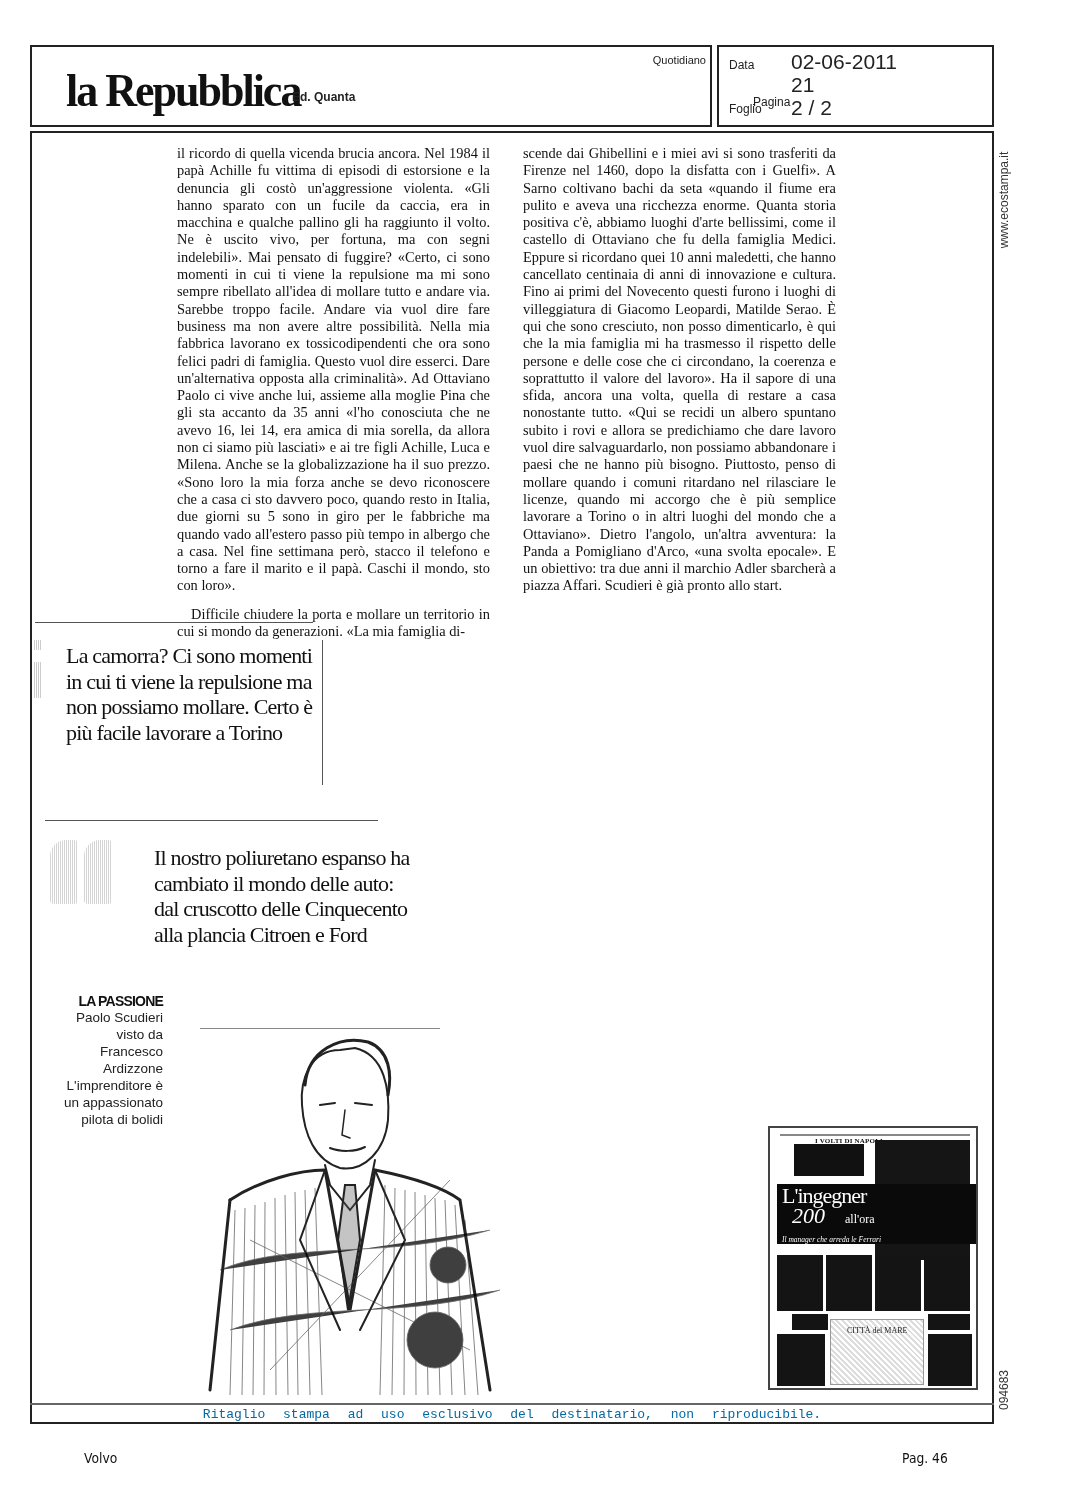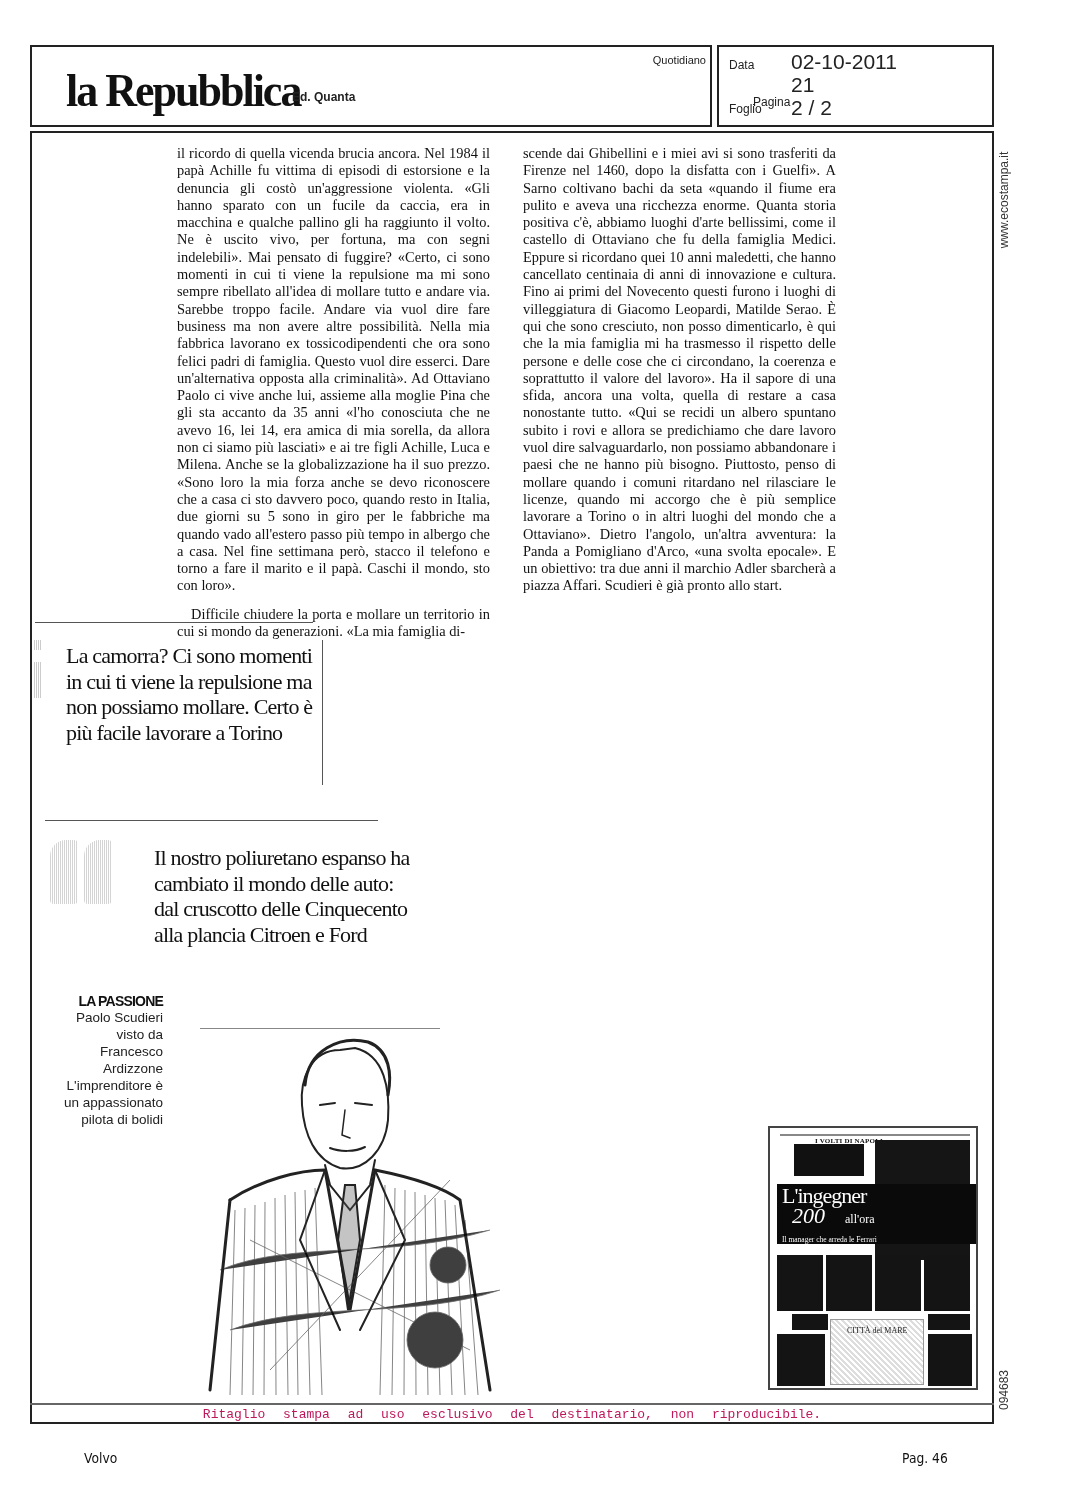--- a/index.html
+++ b/index.html
@@ -16,21 +16,21 @@
   .meta-row { position: absolute; left: 10px; font-family: "Liberation Sans", sans-serif; color: #222; }
   .meta-label { position: absolute; left: 0; font-size: 12px; width: 60px; }
   .meta-value { position: absolute; left: 62px; font-size: 21px; white-space: nowrap; }
   .r1 { top: 3px; } .r1 .meta-label { top: 8px; }
   .r2 { top: 26px; } .r2 .meta-label { top: 22px; margin-left: 24px; }
   .r3 { top: 49px; } .r3 .meta-label { top: 6px; }
 
   
   .body-frame { position: absolute; left: 30px; top: 131px; width: 964px; height: 1293px; border: 2px solid #222; }
   .footer-rule { position: absolute; left: 30px; top: 1403px; width: 964px; height: 2px; background: #666; }
-  .disclaimer { position: absolute; left: 30px; top: 1405px; width: 964px; height: 28px; text-align: center; font-family: "Liberation Mono", monospace; font-size: 13px; color: #be185d; word-spacing: 10px; line-height: 19px; }
+  .disclaimer { position: absolute; left: 30px; top: 1405px; width: 964px; height: 28px; text-align: center; font-family: "Liberation Mono", monospace; font-size: 13px; color: #0369a1; word-spacing: 10px; line-height: 19px; }
 
   .side-url { position: absolute; left: 992px; top: 145px; width: 24px; height: 110px; }
   .side-url span, .side-code span { position: absolute; left: 50%; top: 50%; transform: translate(-50%,-50%) rotate(-90deg); font-family: "Liberation Sans", sans-serif; font-size: 12px; color: #333; white-space: nowrap; }
   .side-code { position: absolute; left: 992px; top: 1360px; width: 24px; height: 60px; }
 
   
   .col { position: absolute; top: 134px; width: 335px; font-size: 14.4px; line-height: 17.3px; text-align: justify; color: #111; }
   .col1 { left: 166px; }
   .col2 { left: 512px; }
   .col p { margin: 11px; }
@@ -62,42 +62,42 @@
 
   
   .thumb { position: absolute; left: 768px; top: 1126px; width: 210px; height: 264px; border: 2px solid #444; background: #fff; overflow: hidden; }
   .thumb .t-top { position: absolute; left: 10px; top: 6px; width: 190px; height: 2px; background: #888; }
   .thumb .t-head { position: absolute; left: 45px; top: 9px; font-size: 7px; font-weight: bold; color: #111; letter-spacing: 0.2px; }
   .thumb .t-box1 { position: absolute; left: 24px; top: 16px; width: 70px; height: 32px; background: #111; }
   .thumb .t-hero { position: absolute; left: 7px; top: 56px; width: 200px; height: 60px; background: #0a0a0a; }
   .thumb .t-hero-right { position: absolute; left: 105px; top: 12px; width: 95px; height: 120px; background: #151515; }
   .thumb .t-title { position: absolute; left: 12px; top: 57px; color: #fff; font-size: 22px; line-height: 22px; letter-spacing: -1px; }
   .thumb .t-title2 { position: absolute; left: 22px; top: 77px; color: #fff; font-size: 22px; font-style: italic; line-height: 22px; }
-  .thumb .t-sub { position: absolute; left: 12px; top: 107px; color: #fff; font-size: 7.5px; }
+  .thumb .t-sub { position: absolute; left: 12px; top: 107px; color: #fff; font-size: 7.5px; font-style: italic; }
   .thumb .t-col { position: absolute; top: 127px; width: 46px; height: 56px; background: #141414; }
   .thumb .t-low { position: absolute; background: #141414; }
   .thumb .t-center { position: absolute; left: 60px; top: 191px; width: 94px; height: 66px; background: repeating-linear-gradient(45deg,#ddd 0 2px,#fff 2px 4px); border: 1px solid #999; }
   .thumb .t-center span { position: absolute; left: 16px; top: 6px; font-size: 8px; color: #222; }
 
   
   .pg-left { position: absolute; left: 84px; top: 1450px; font-family: "DejaVu Sans", sans-serif; font-size: 14px; color: #111; transform: scaleX(0.88); transform-origin: left; }
   .pg-right { position: absolute; left: 902px; top: 1450px; font-family: "DejaVu Sans", sans-serif; font-size: 14px; color: #111; transform: scaleX(0.88); transform-origin: left; }
 </style>
 </head>
 <body>
 
 <div class="hdr-main">
   <div class="logo">la Repubblica</div>
   <div class="edition">Ed. Quanta</div>
   <div class="tipo">Quotidiano</div>
 </div>
 <div class="hdr-meta">
   <div class="meta-row r1">
     <span class="meta-label">Data</span>
-    <span class="meta-value">02-10-2011</span>
+    <span class="meta-value">02-06-2011</span>
   </div>
   <div class="meta-row r2">
     <span class="meta-label">Pagina</span>
     <span class="meta-value">21</span>
   </div>
   <div class="meta-row r3">
     <span class="meta-label">Foglio</span>
     <span class="meta-value">2 / 2</span>
   </div>
 </div>

